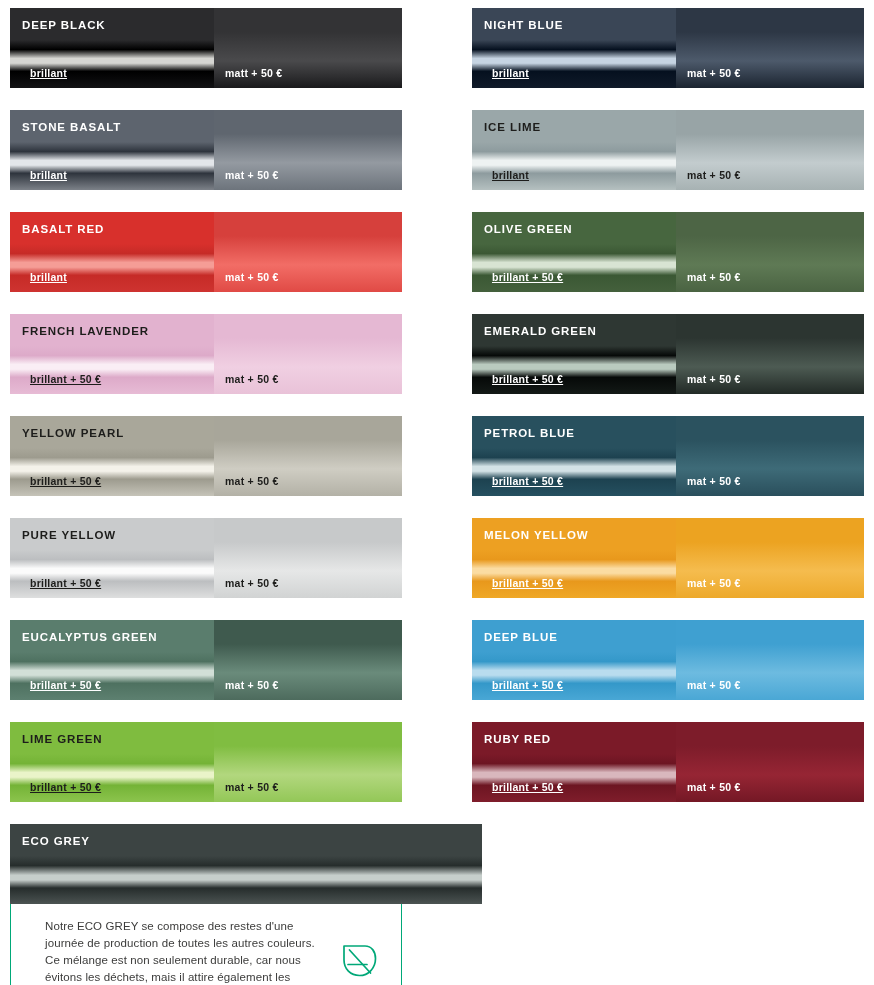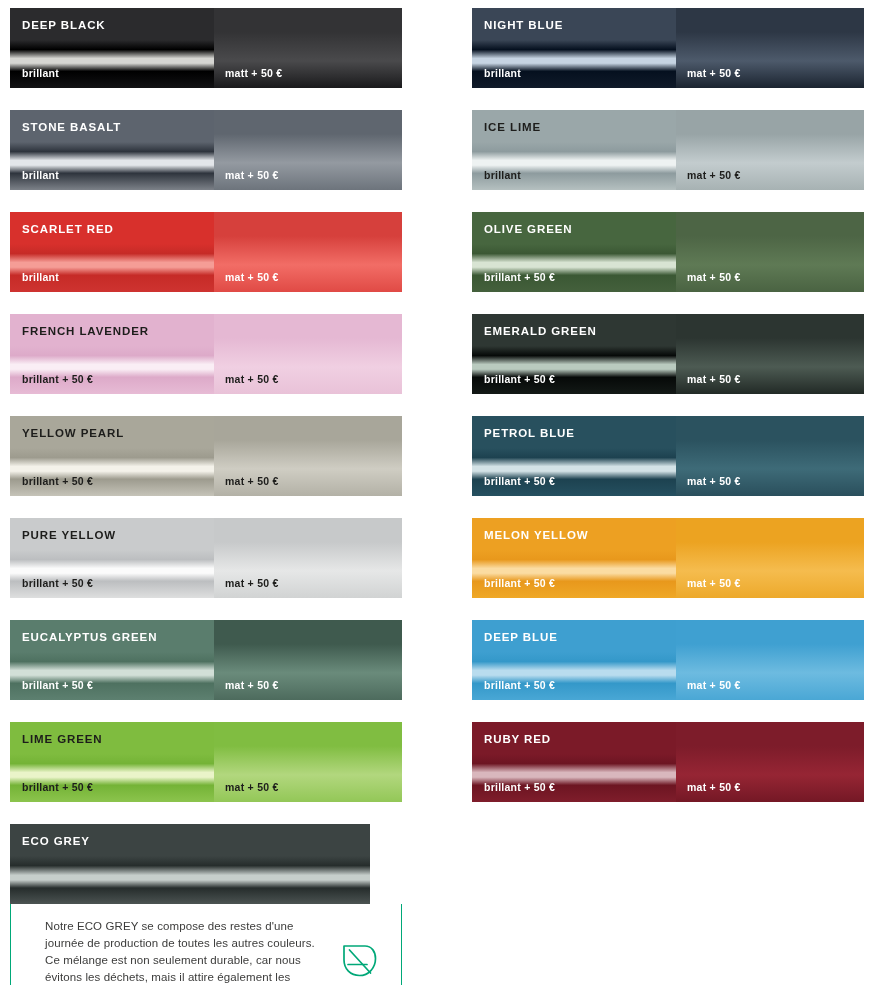--- a/index.html
+++ b/index.html
@@ -63,34 +63,34 @@
 
   .finish-label {
     position: absolute;
     bottom: 9px;
     font-size: 10.5px;
     font-weight: bold;
     letter-spacing: 0.25px;
     z-index: 5;
     white-space: nowrap;
   }
-  .finish-label.gloss-label { left: 12px; }
+  .finish-label.gloss-label { left: 20px; text-decoration: underline; }
   .finish-label.matte-label { left: 215px; margin-top: 14px; }
 
   .txt-light { color: #ffffff; }
   .txt-dark  { color: #1d1d1b; }
 
   
   #eco-card {
     position: relative;
     width: 392px;
   }
   #eco-swatch {
     position: relative;
-    width: 360px;
+    width: 472px;
     height: 80px;
     overflow: hidden;
   }
   #eco-note {
     position: relative;
     width: 392px;
     border: 1px solid #00a878;
     border-top: none;
     background: #ffffff;
     padding: 14px 14px 14px 14px;
@@ -174,21 +174,21 @@
     </div>
     <div class="swatch-card">
       <div class="swatch-paint">
         <div class="paint-half gloss">
           <div class="paint-base" style="background: linear-gradient(rgb(216, 48, 44) 0%, rgb(216, 48, 44) 40%, rgb(198, 43, 39) 52%, rgb(245, 157, 150) 63%, rgb(245, 157, 150) 69%, rgb(198, 43, 39) 79%, rgb(206, 51, 48) 100%);"></div>
         </div>
         <div class="paint-half matte">
           <div class="paint-base" style="background: linear-gradient(rgb(214, 64, 60) 0%, rgb(214, 64, 60) 30%, rgb(242, 109, 102) 66%, rgb(224, 74, 69) 100%);"></div>
         </div>
       </div>
-      <div class="swatch-title txt-light">SCARLET RED</div>
+      <div class="swatch-title txt-light">BASALT RED</div>
       <div class="finish-label gloss-label txt-light">brillant</div>
       <div class="finish-label matte-label txt-light">mat + 50 €</div>
     </div>
     <div class="swatch-card">
       <div class="swatch-paint">
         <div class="paint-half gloss">
           <div class="paint-base" style="background: linear-gradient(rgb(71, 102, 63) 0%, rgb(71, 102, 63) 40%, rgb(59, 88, 52) 52%, rgb(216, 228, 211) 63%, rgb(216, 228, 211) 69%, rgb(59, 88, 52) 79%, rgb(68, 96, 60) 100%);"></div>
         </div>
         <div class="paint-half matte">
           <div class="paint-base" style="background: linear-gradient(rgb(77, 101, 69) 0%, rgb(77, 101, 69) 30%, rgb(95, 122, 85) 66%, rgb(74, 99, 66) 100%);"></div>

